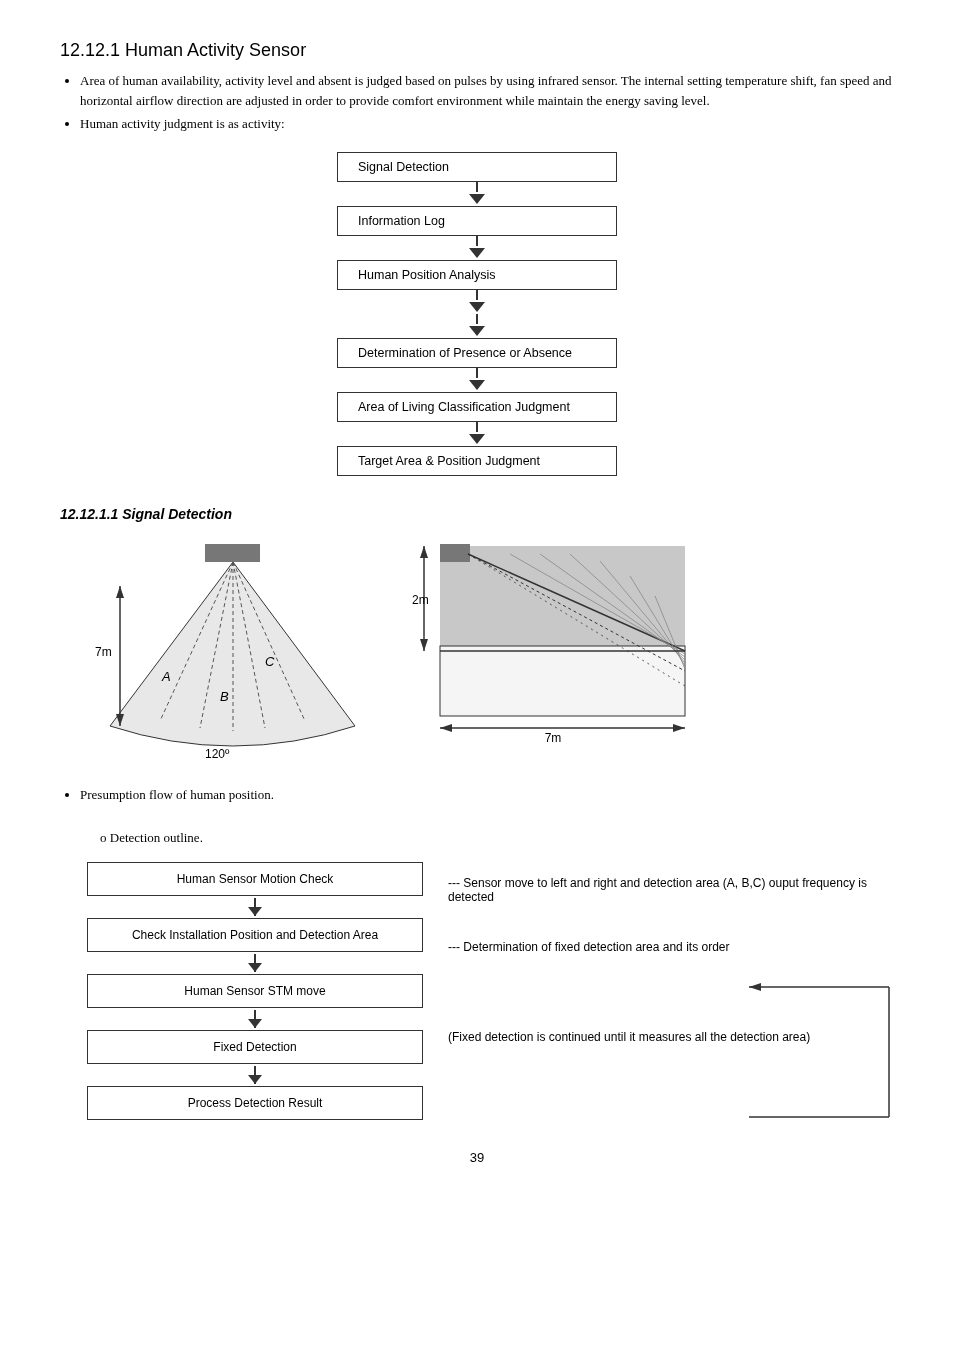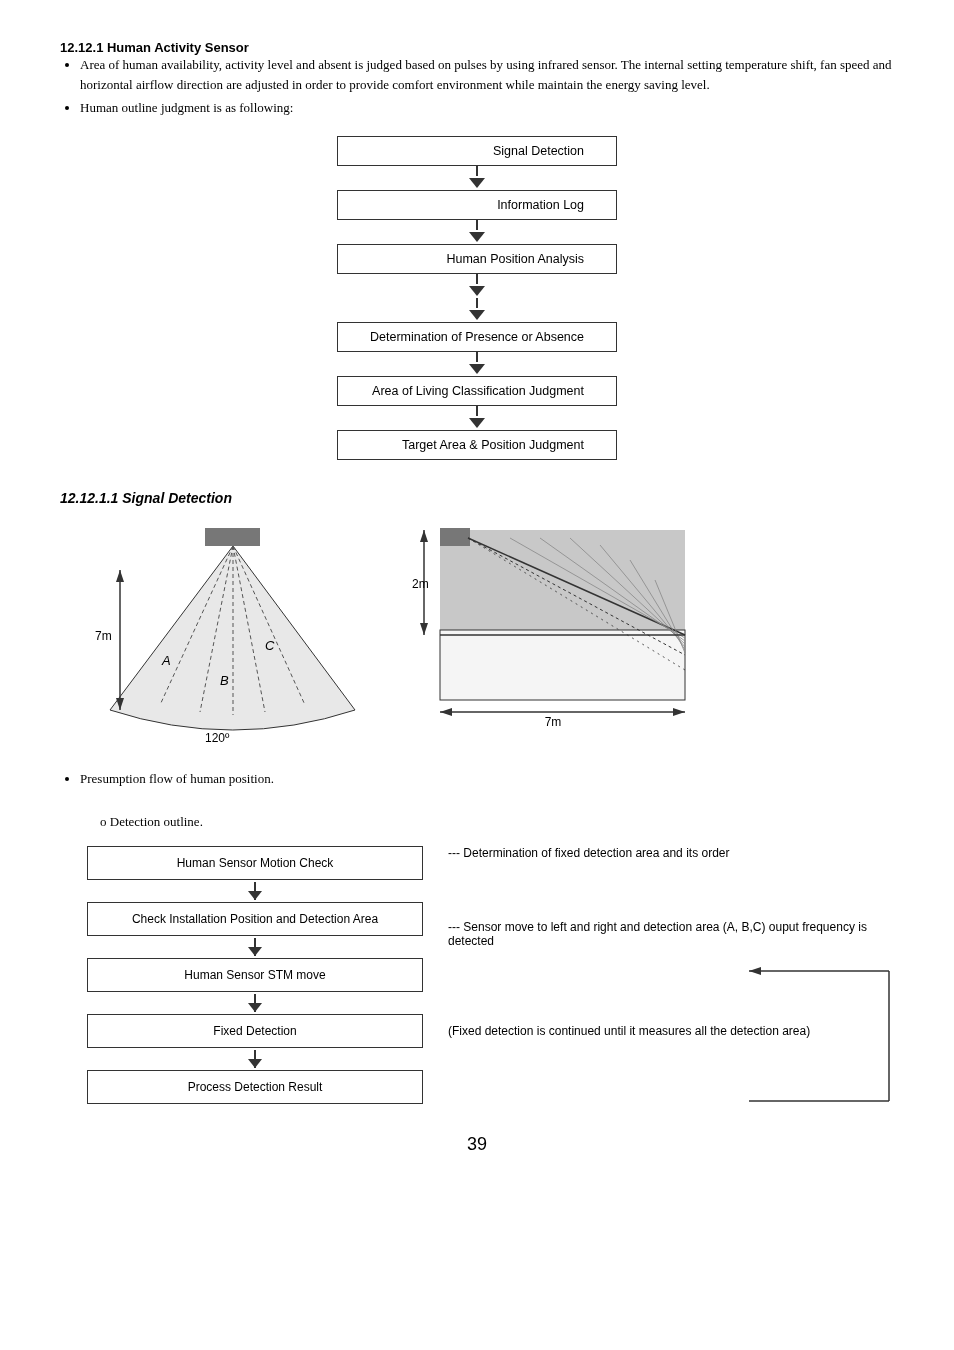--- a/index.html
+++ b/index.html
@@ -6,22 +6,23 @@
     body {
       background: #fff;
       font-family: Arial, sans-serif;
       font-size: 13px;
       color: #000;
       width: 954px;
       min-height: 1350px;
       padding: 40px 60px;
     }
     h2 {
-      font-size: 13px;
-      font-weight: bold;
+      font-size: 18px;
+      font-weight: normal;
+      margin-bottom: 10px;
     }
     h3 {
       font-size: 14px;
       font-style: italic;
       font-weight: bold;
       margin-bottom: 14px;
       margin-top: 30px;
     }
     ul {
       margin-left: 20px;
@@ -38,23 +39,23 @@
       margin: 18px 0 10px 0;
     }
     .flowchart {
       display: flex;
       flex-direction: column;
       align-items: center;
       width: 320px;
     }
     .flow-box {
       border: 1px solid #333;
-      padding: 7px 32px;
+      padding: 7px 20px;
       width: 280px;
-      text-align: right;
+      text-align: left;
       background: #fff;
       font-size: 12.5px;
     }
     .flow-arrow {
       width: 0;
       height: 0;
       border-left: 8px solid transparent;
       border-right: 8px solid transparent;
       border-top: 10px solid #333;
       margin: 2px 0;
@@ -104,35 +105,35 @@
       left: 50%;
       transform: translateX(-50%);
       border-left: 7px solid transparent;
       border-right: 7px solid transparent;
       border-top: 9px solid #333;
     }
 
     .page-number {
       text-align: center;
       margin-top: 30px;
-      font-size: 18px;
+      font-size: 13px;
     }
 
     svg text {
       font-family: Arial, sans-serif;
     }
   </style>
 </head>
 <body>
 
 <h2>12.12.1  Human Activity Sensor</h2>
 
 <ul>
   <li>Area of human availability, activity level and absent is judged based on pulses by using infrared sensor. The internal setting temperature shift, fan speed and horizontal airflow direction are adjusted in order to provide comfort environment while maintain the energy saving level.</li>
-  <li>Human outline judgment is as following:</li>
+  <li>Human activity judgment is as activity:</li>
 </ul>
 
 <div class="flowchart-container">
   <div class="flowchart">
 
     <div class="flow-box">Signal Detection</div>
     <div class="flow-line"></div>
     <div class="flow-arrow"></div>
 
     <div class="flow-box">Information Log</div>
@@ -250,28 +251,28 @@
     <div class="det-flow-box">Fixed Detection</div>
 
     <div class="det-arrow-down" style="margin: 2px 0;"></div>
 
     <div class="det-flow-box">Process Detection Result</div>
 
   </div>
 
   <div style="margin-left: 18px; font-size:12px; position:relative;">
 
+    <div style="margin-top: 14px; margin-bottom: 36px;">
+      <span>--- </span><span>Sensor move to left and right and detection area (A, B,C) ouput frequency is detected</span>
+    </div>
+
     <div style="margin-bottom: 60px;">
       <span>--- </span><span>Determination of fixed detection area and its order</span>
     </div>
 
-    <div style="margin-top: 14px; margin-bottom: 36px;">
-      <span>--- </span><span>Sensor move to left and right and detection area (A, B,C) ouput frequency is detected</span>
-    </div>
-
     <svg width="160" height="160" style="position:absolute; right:-15px; top:115px;">
 
       <line x1="140" y1="10" x2="140" y2="140" stroke="#333" stroke-width="1.5"></line>
 
       <line x1="0" y1="10" x2="140" y2="10" stroke="#333" stroke-width="1.5"></line>
 
       <line x1="0" y1="140" x2="140" y2="140" stroke="#333" stroke-width="1.5"></line>
 
       <polygon points="0,10 12,6 12,14" fill="#333"></polygon>
     </svg>

